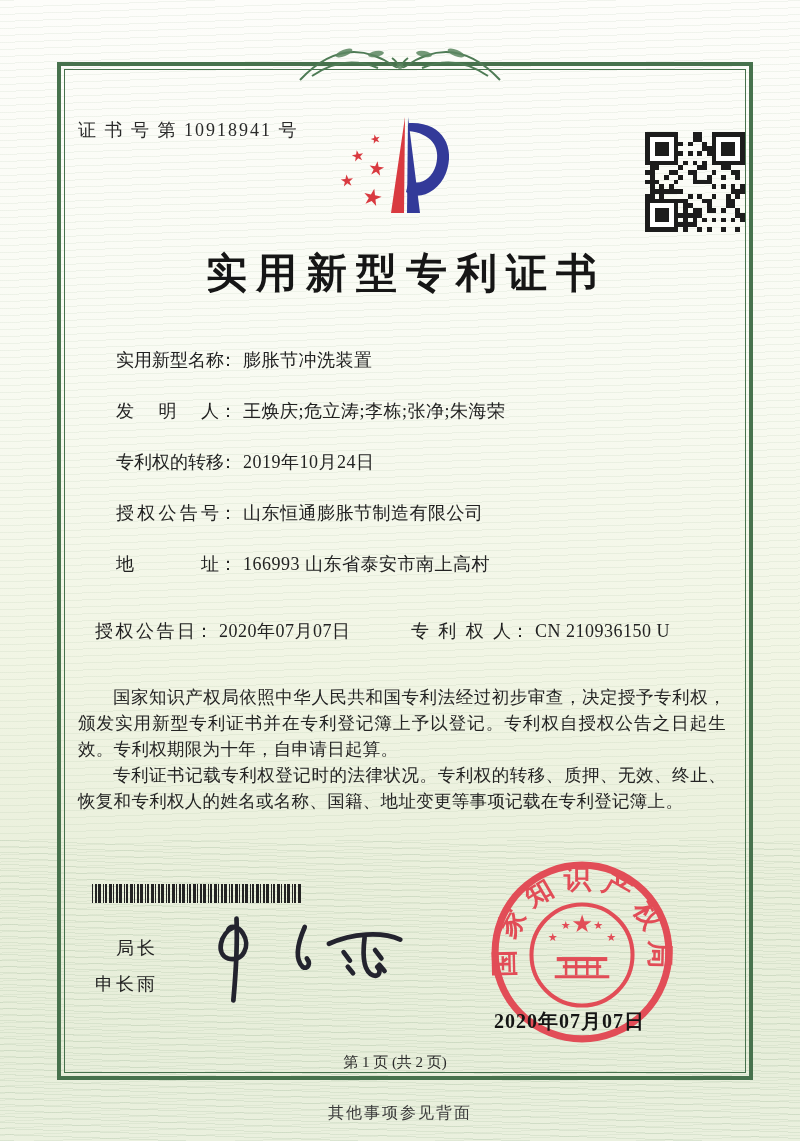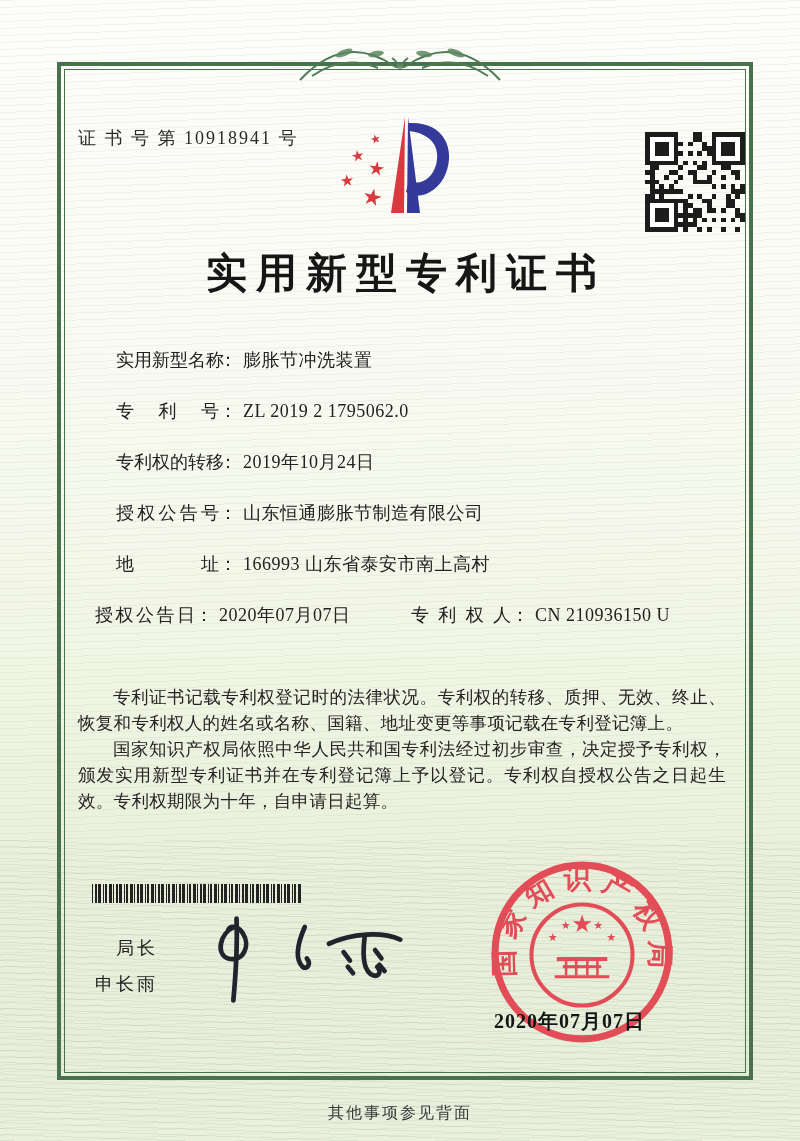--- a/index.html
+++ b/index.html
@@ -10,36 +10,36 @@
      background:linear-gradient(180deg,#fdfdfa 0%,#f9fbf3 30%,#f1f5e4 58%,#e9efdb 78%,#e7eeda 92%,#eaf0de 100%);}
   .waves{position:absolute;inset:0;
      background:repeating-linear-gradient(178deg,rgba(128,160,124,0.10) 0px,rgba(128,160,124,0.10) 1px,rgba(0,0,0,0) 1px,rgba(0,0,0,0) 7px);}
   .waves2{position:absolute;left:0;right:0;top:840px;bottom:0;
      background:repeating-linear-gradient(2deg,rgba(120,156,118,0.14) 0px,rgba(120,156,118,0.14) 1px,rgba(0,0,0,0) 1px,rgba(0,0,0,0) 6px);}
   
   .frame-outer{position:absolute;left:57px;top:62px;right:47px;bottom:61px;border:4px solid #47724d;}
   .frame-inner{position:absolute;inset:3px;border:1px solid #47724d;}
   .ornament{position:absolute;left:288px;top:36px;}
   
-  .cert-no{position:absolute;left:78px;top:118px;font-size:18px;letter-spacing:2px;color:#2a2a2a;margin-top:8px;}
+  .cert-no{position:absolute;left:78px;top:118px;font-size:18px;letter-spacing:2px;color:#2a2a2a;}
   .logo{position:absolute;left:336px;top:101px;}
   .logo .star{position:absolute;color:#d93a40;line-height:1;}
   .qr{position:absolute;left:645px;top:132px;width:100px;height:100px;}
   .title{position:absolute;left:0;right:0;top:246px;text-align:center;
          font-size:41px;font-weight:700;letter-spacing:9px;color:#161616;padding-left:12px;}
   
   .fields{position:absolute;left:95px;top:346px;right:60px;font-size:18px;color:#222;}
   .f-row{height:51px;line-height:28px;white-space:nowrap;margin-left:21px;}
   .f-label{display:inline-block;width:103px;text-align:justify;text-align-last:justify;}
   .f-colon{display:inline-block;margin-right:6px;}
   .f-value{letter-spacing:0.5px;}
   .grant-row{height:40px;line-height:28px;white-space:nowrap;}
   .grant-pair{display:inline-block;}
   .grant-pair.second{margin-left:56px;}
-  .g-label{display:inline-block;width:100px;text-align:justify;text-align-last:justify;}
+  .g-label{display:inline-block;width:100px;text-align:justify;text-align-last:justify;margin-top:16px;}
   
   .body-text{position:absolute;left:78px;top:684px;width:648px;font-size:17.5px;
              line-height:26px;color:#242424;letter-spacing:0.3px;}
   .body-text p{margin:0;text-indent:2em;text-align:justify;}
   
   .barcode{position:absolute;left:92px;top:884px;width:212px;height:19px;}
   .signer{position:absolute;left:95px;top:936px;font-size:18px;letter-spacing:3px;color:#222;text-align:right;}
   .signer div{margin-bottom:12px;}
   .signature{position:absolute;left:205px;top:912px;}
   .seal{position:absolute;left:486px;top:856px;opacity:0.93;}
@@ -217,21 +217,21 @@
       <rect x="20" y="18" width="1" height="1" fill="#1c1c1c"></rect>
     </svg>
 
   <div class="title">实用新型专利证书</div>
 
   <div class="fields">
     <div class="f-row">
       <span class="f-label">实用新型名称</span><span class="f-colon">：</span><span class="f-value">膨胀节冲洗装置</span>
     </div>
     <div class="f-row">
-      <span class="f-label">专利号</span><span class="f-colon">：</span><span class="f-value">ZL 2019 2 1795062.0</span>
+      <span class="f-label">发明人</span><span class="f-colon">：</span><span class="f-value">王焕庆;危立涛;李栋;张净;朱海荣</span>
     </div>
     <div class="f-row">
       <span class="f-label">专利权的转移</span><span class="f-colon">：</span><span class="f-value">2019年10月24日</span>
     </div>
     <div class="f-row">
       <span class="f-label">授权公告号</span><span class="f-colon">：</span><span class="f-value">山东恒通膨胀节制造有限公司</span>
     </div>
     <div class="f-row">
       <span class="f-label">地址</span><span class="f-colon">：</span><span class="f-value">166993 山东省泰安市南上高村</span>
     </div>
@@ -239,22 +239,22 @@
       <span class="grant-pair">
         <span class="g-label">授权公告日</span><span class="f-colon">：</span><span class="f-value">2020年07月07日</span>
       </span>
       <span class="grant-pair second">
         <span class="g-label">专利权人</span><span class="f-colon">：</span><span class="f-value">CN 210936150 U</span>
       </span>
     </div>
   </div>
 
   <div class="body-text">
+    <p>国家知识产权局依照中华人民共和国专利法经过初步审查，决定授予专利权，颁发实用新型专利证书并在专利登记簿上予以登记。专利权自授权公告之日起生效。专利权期限为十年，自申请日起算。</p>
     <p>专利证书记载专利权登记时的法律状况。专利权的转移、质押、无效、终止、恢复和专利权人的姓名或名称、国籍、地址变更等事项记载在专利登记簿上。</p>
-    <p>国家知识产权局依照中华人民共和国专利法经过初步审查，决定授予专利权，颁发实用新型专利证书并在专利登记簿上予以登记。专利权自授权公告之日起生效。专利权期限为十年，自申请日起算。</p>
   </div>
 
   <svg class="barcode" viewBox="0 0 212 19" preserveAspectRatio="none">
       <rect x="0" y="0" width="1" height="19" fill="#232323"></rect>
       <rect x="3" y="0" width="2" height="19" fill="#232323"></rect>
       <rect x="6" y="0" width="3" height="19" fill="#232323"></rect>
       <rect x="11" y="0" width="1" height="19" fill="#232323"></rect>
       <rect x="13" y="0" width="2" height="19" fill="#232323"></rect>
       <rect x="17" y="0" width="3" height="19" fill="#232323"></rect>
       <rect x="21" y="0" width="1" height="19" fill="#232323"></rect>
@@ -346,14 +346,15 @@
       <rect x="76" y="108" width="38" height="3"></rect>
       <rect x="68" y="118" width="54" height="3"></rect>
       <rect x="78" y="103" width="2.5" height="15"></rect>
       <rect x="88" y="103" width="2.5" height="15"></rect>
       <rect x="99" y="103" width="2.5" height="15"></rect>
       <rect x="109" y="103" width="2.5" height="15"></rect>
     </g>
   </svg>
   <div class="seal-date">2020年07月07日</div>
 
+  <div class="page-footer">第 1 页 (共 2 页)</div>
   <div class="back-note">其他事项参见背面</div>
 </div>
 
 </body></html>

